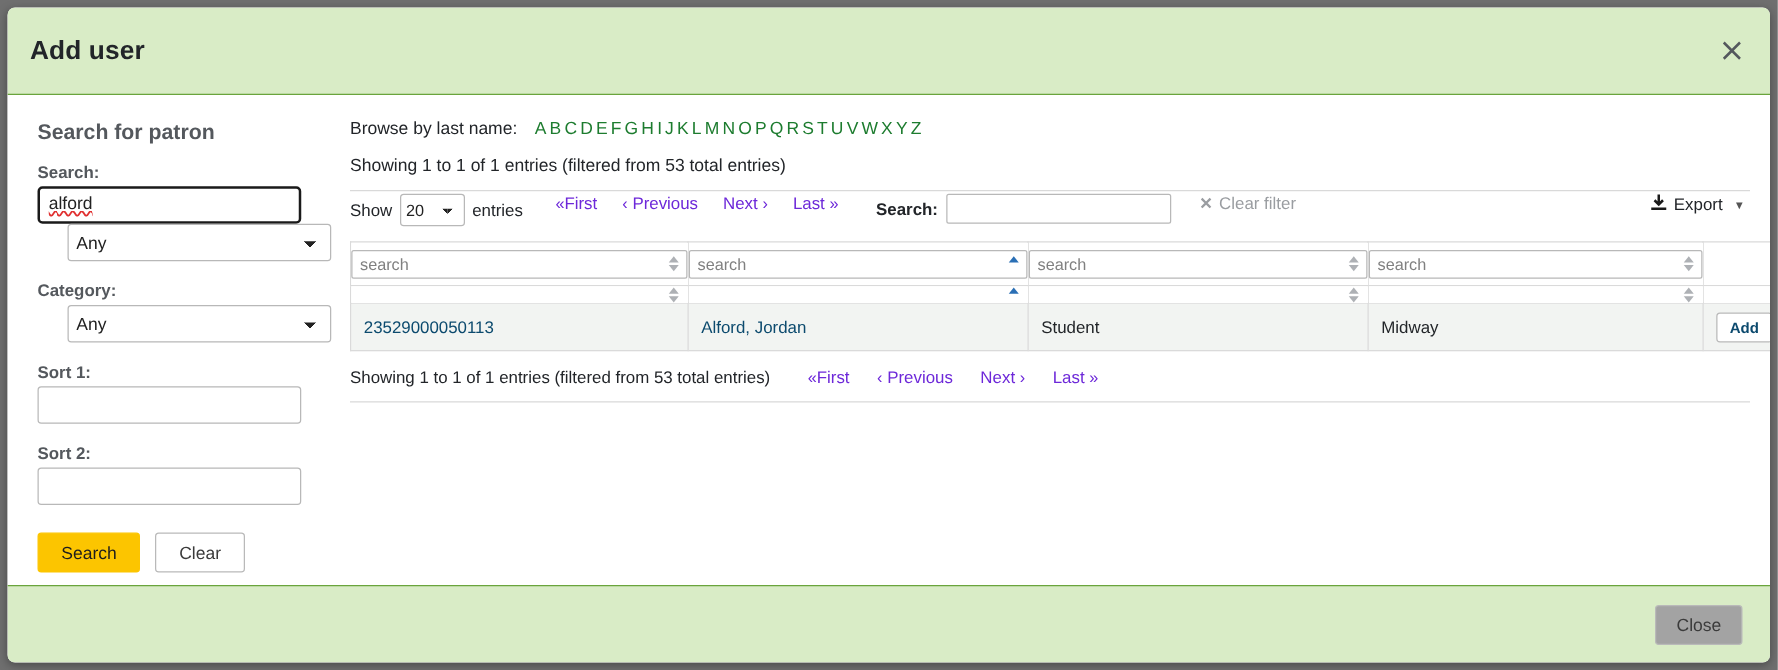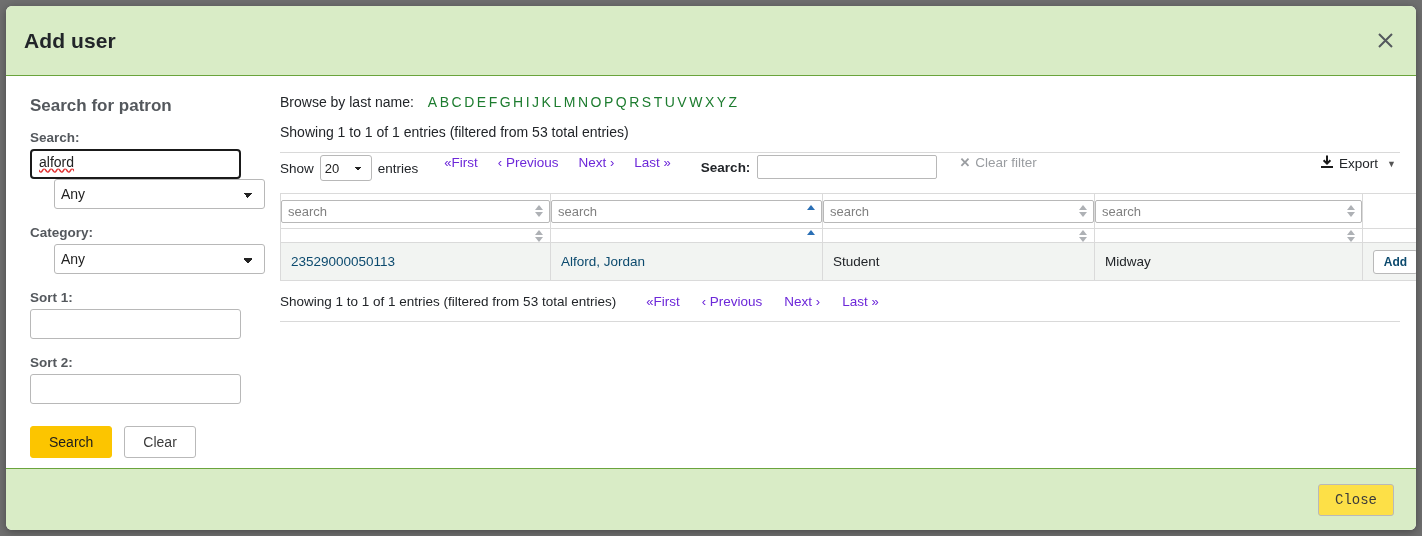--- a/index.html
+++ b/index.html
@@ -373,24 +373,24 @@
     background: #d9ecc6;
     border-top: 1px solid #6aa43c;
     display: flex;
     align-items: center;
     justify-content: flex-end;
     padding: 0 22px;
   }
   .btn-close {
     height: 32px;
     padding: 0 16px;
-    background: #fde047;
+    background: #a3a3a3;
     border: 1px solid #b9b9b9;
     border-radius: 3px;
-    font-family: Liberation Mono, monospace;
+    font-family: Liberation Sans, sans-serif;
     font-size: 14px;
     color: #3b3b3b;
     cursor: pointer;
   }
 </style>
 </head>
 <body>
 
 <div class="modal">
 

